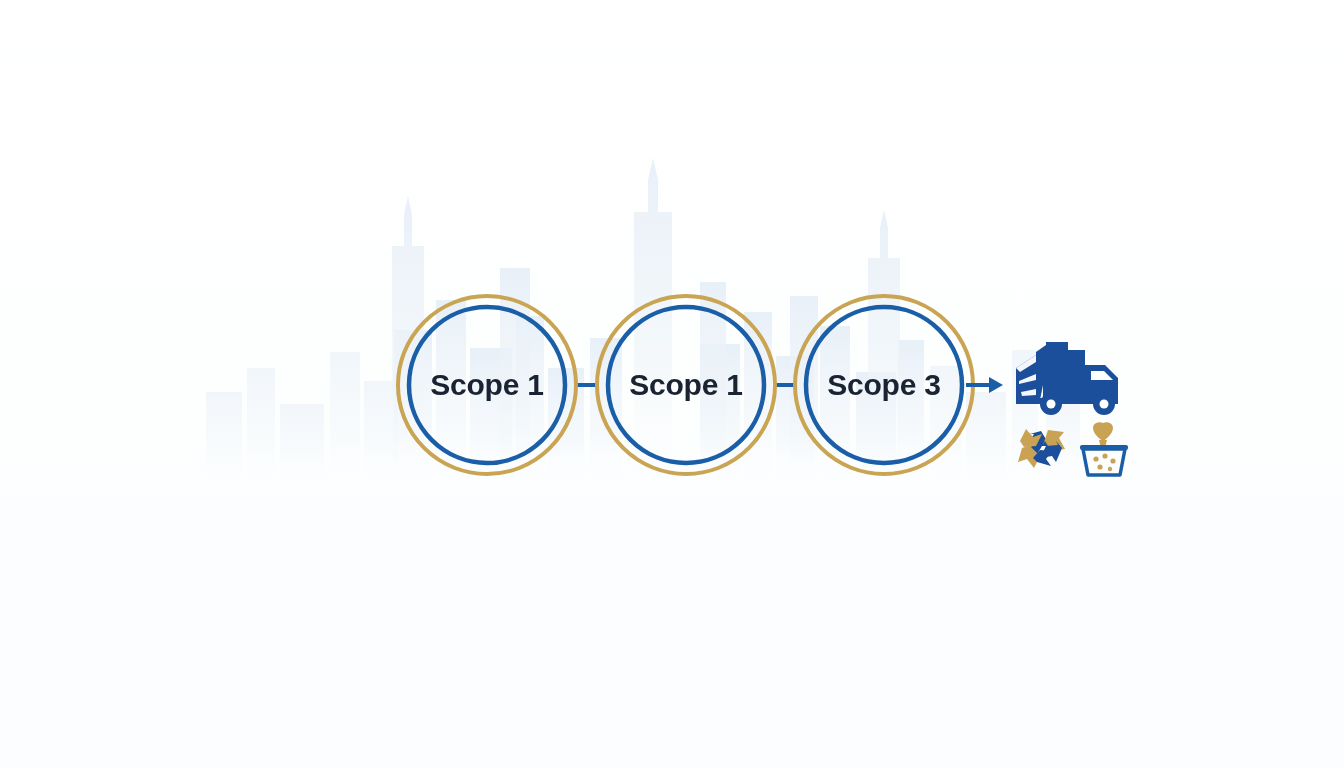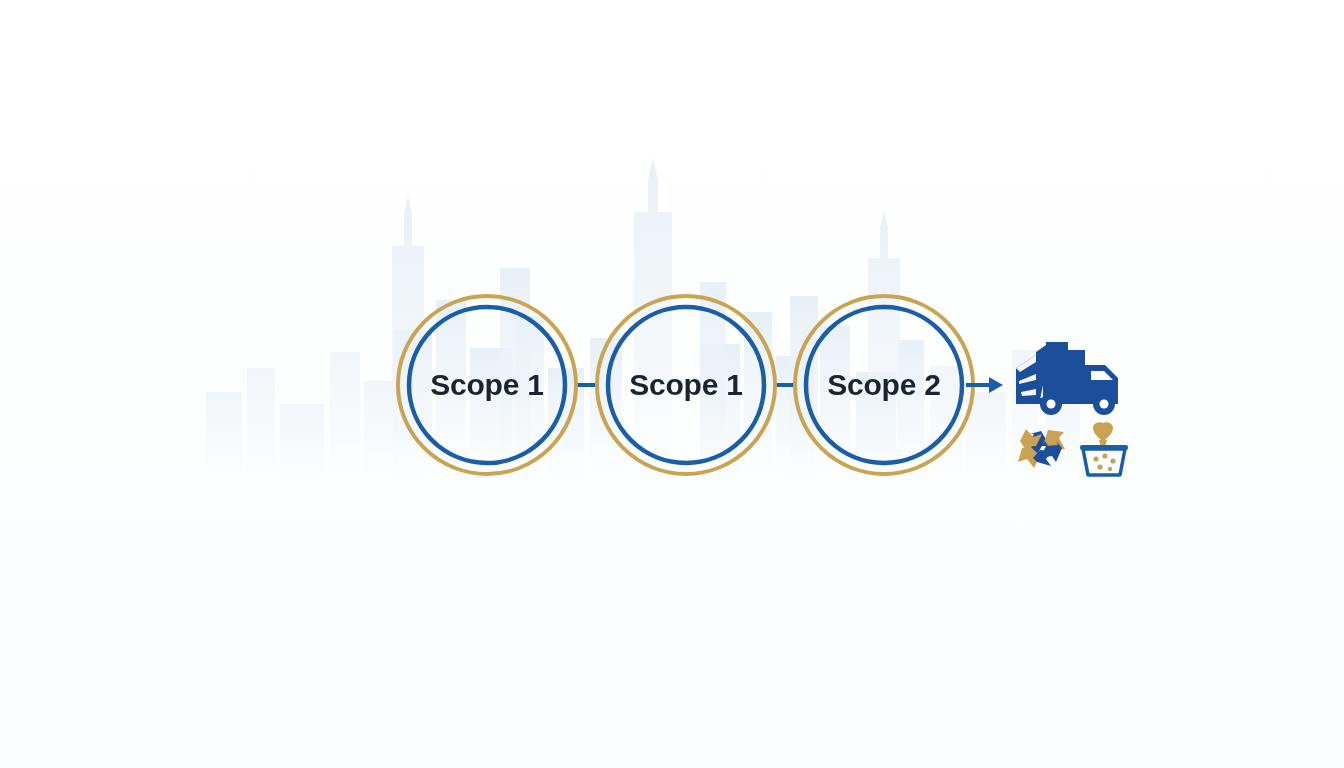--- a/index.html
+++ b/index.html
@@ -171,15 +171,15 @@
       <circle cx="1096" cy="459" r="2.6" fill="#c9a353"></circle>
       <circle cx="1105" cy="456" r="2.6" fill="#c9a353"></circle>
       <circle cx="1113" cy="461" r="2.6" fill="#c9a353"></circle>
       <circle cx="1100" cy="467" r="2.6" fill="#c9a353"></circle>
       <circle cx="1110" cy="469" r="2.2" fill="#c9a353"></circle>
     </g>
   </svg>
 
   <div class="node-label" style="left:487px; top:385px;">Scope 1</div>
   <div class="node-label" style="left:686px; top:385px;">Scope 1</div>
-  <div class="node-label" style="left:884px; top:385px;">Scope 2</div>
+  <div class="node-label" style="left:884px; top:385px;">Scope 3</div>
 
 </div>
 
 </body></html>

